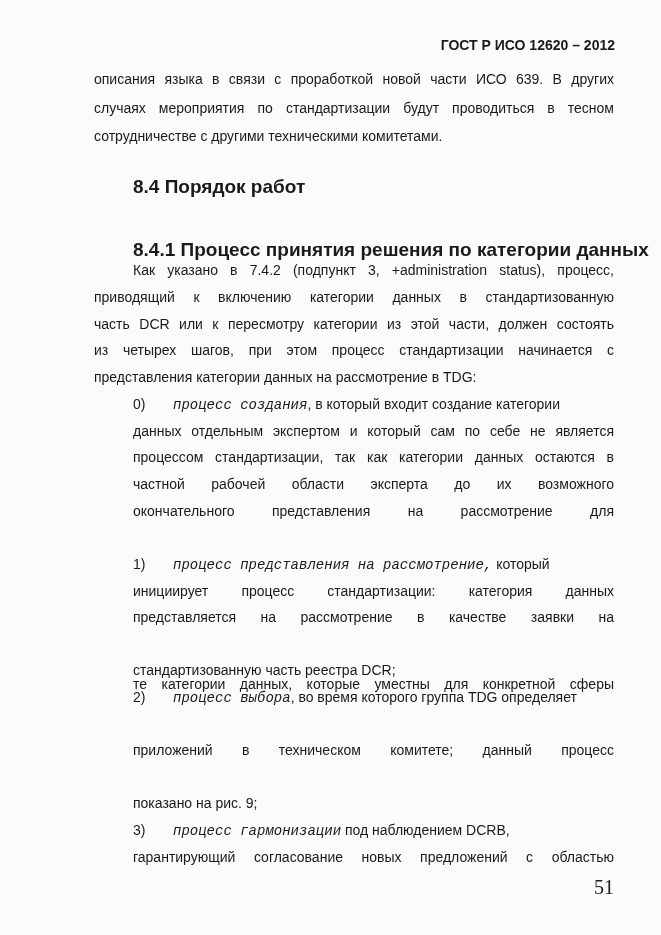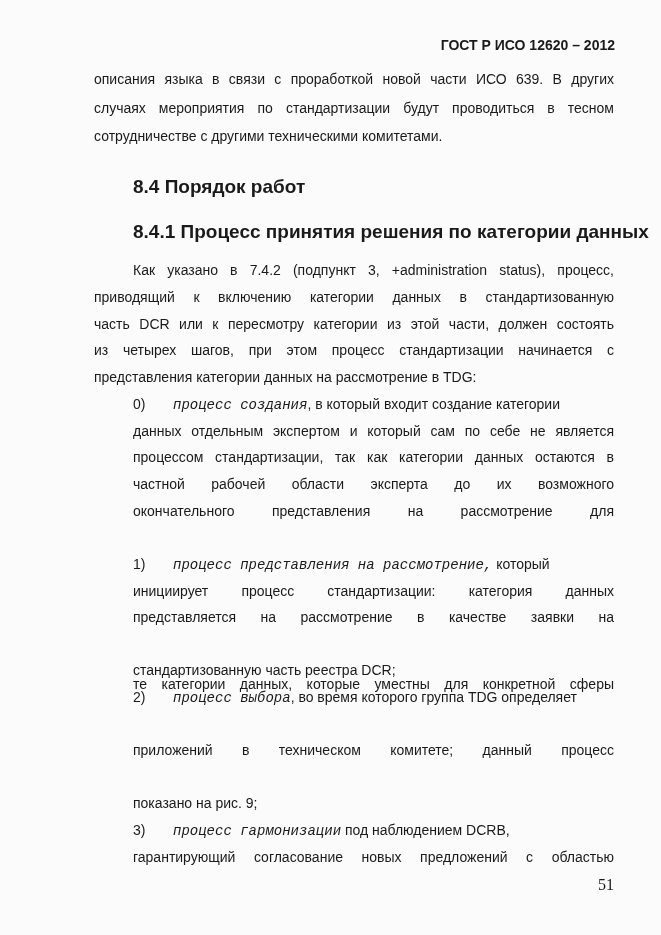--- a/index.html
+++ b/index.html
@@ -20,35 +20,35 @@
     position: absolute; left: 94px; width: 520px;
     font-size: 14px; line-height: 20px; white-space: nowrap;
   }
   .just { text-align: justify; text-align-last: justify; }
   .ind { left: 133px; width: 481px; }
   .head { font-weight: bold; left: 133px; font-size: 19px; }
   .num { display: inline-block; width: 40px; }
   i { font-style: italic; font-family: Liberation Mono, monospace; }
   .pagenum {
     position: absolute; right: 47px; top: 876px;
-    font-family: "Liberation Serif", serif; font-size: 16px;
+    font-family: "Liberation Serif", serif; font-size: 20px;
   }
 </style>
 </head>
 <body>
 
 <div class="page">
   <div class="hdr">ГОСТ Р ИСО 12620 – 2012</div>
 
   <div class="line just" style="top:69px">описания языка в связи с проработкой новой части ИСО 639. В других</div>
   <div class="line just" style="top:98px">случаях мероприятия по стандартизации будут проводиться в тесном</div>
   <div class="line" style="top:126px">сотрудничестве с другими техническими комитетами.</div>
 
   <div class="line head" style="top:177px">8.4 Порядок работ</div>
-  <div class="line head" style="top:222px">8.4.1 Процесс принятия решения по категории данных</div>
+  <div class="line head" style="top:240px">8.4.1 Процесс принятия решения по категории данных</div>
 
   <div class="line just ind" style="top:260px">Как указано в 7.4.2 (подпункт 3, +administration status), процесс,</div>
   <div class="line just" style="top:287px">приводящий к включению категории данных в стандартизованную</div>
   <div class="line just" style="top:314px">часть DCR или к пересмотру категории из этой части, должен состоять</div>
   <div class="line just" style="top:340px">из четырех шагов, при этом процесс стандартизации начинается с</div>
   <div class="line" style="top:367px">представления категории данных на рассмотрение в TDG:</div>
 
   <div class="line ind" style="top:394px">
     <span class="num">0)</span><i>процесс создания</i><span>, в который входит создание категории</span>
   </div>

